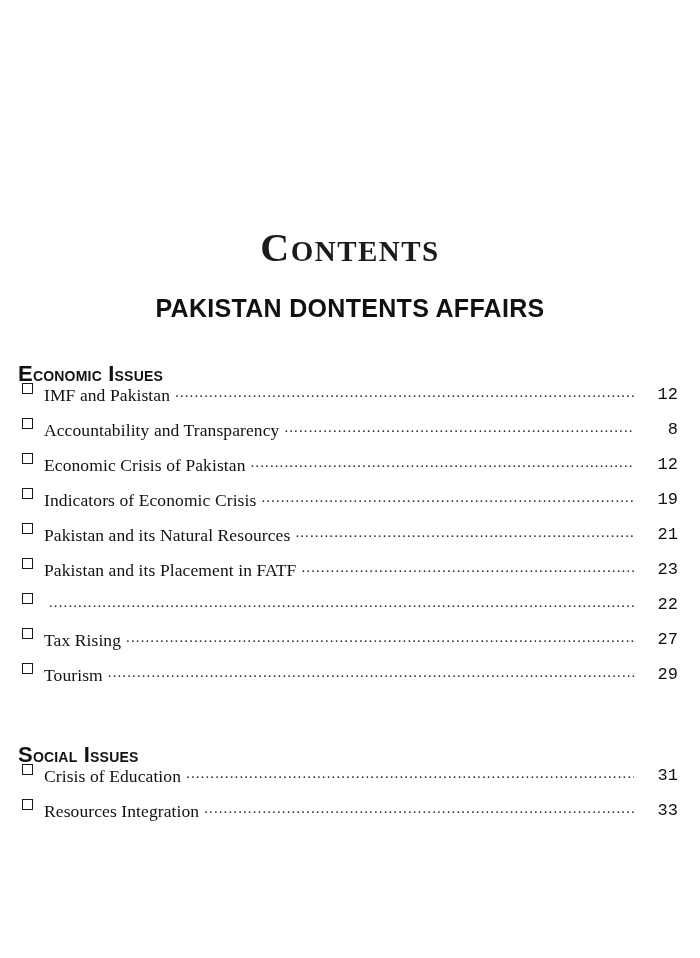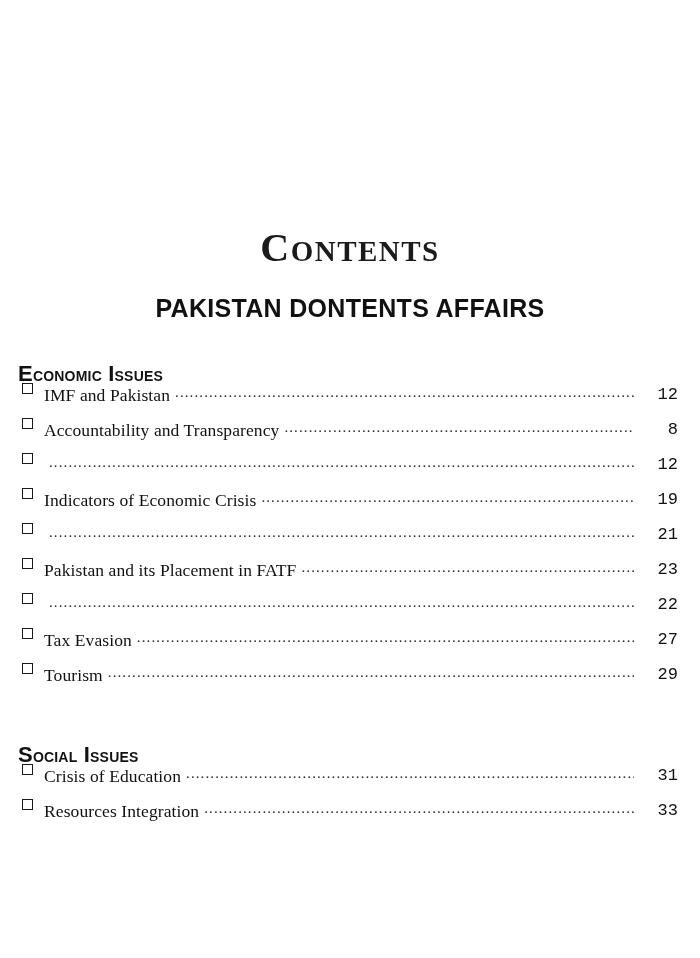--- a/index.html
+++ b/index.html
@@ -157,48 +157,50 @@
             <span class="page-num">12</span>
           </li>
           <li class="entry">
             <span class="bullet"><span class="bullet-box"></span></span>
             <span class="label">Accountability and Transparency</span>
             <span class="leader">........................................................................................................................................................................</span>
             <span class="page-num">8</span>
           </li>
           <li class="entry">
             <span class="bullet"><span class="bullet-box"></span></span>
+            <span class="label">Economic Crisis of Pakistan</span>
             <span class="leader">........................................................................................................................................................................</span>
             <span class="page-num">12</span>
           </li>
           <li class="entry">
             <span class="bullet"><span class="bullet-box"></span></span>
             <span class="label">Indicators of Economic Crisis</span>
             <span class="leader">........................................................................................................................................................................</span>
             <span class="page-num">19</span>
           </li>
           <li class="entry">
             <span class="bullet"><span class="bullet-box"></span></span>
+            <span class="label">Pakistan and its Natural Resources</span>
             <span class="leader">........................................................................................................................................................................</span>
             <span class="page-num">21</span>
           </li>
           <li class="entry">
             <span class="bullet"><span class="bullet-box"></span></span>
             <span class="label">Pakistan and its Placement in FATF</span>
             <span class="leader">........................................................................................................................................................................</span>
             <span class="page-num">23</span>
           </li>
           <li class="entry">
             <span class="bullet"><span class="bullet-box"></span></span>
             <span class="leader">........................................................................................................................................................................</span>
             <span class="page-num">22</span>
           </li>
           <li class="entry">
             <span class="bullet"><span class="bullet-box"></span></span>
-            <span class="label">Tax Evasion</span>
+            <span class="label">Tax Rising</span>
             <span class="leader">........................................................................................................................................................................</span>
             <span class="page-num">27</span>
           </li>
           <li class="entry">
             <span class="bullet"><span class="bullet-box"></span></span>
             <span class="label">Tourism</span>
             <span class="leader">........................................................................................................................................................................</span>
             <span class="page-num">29</span>
           </li>
         </ul>

